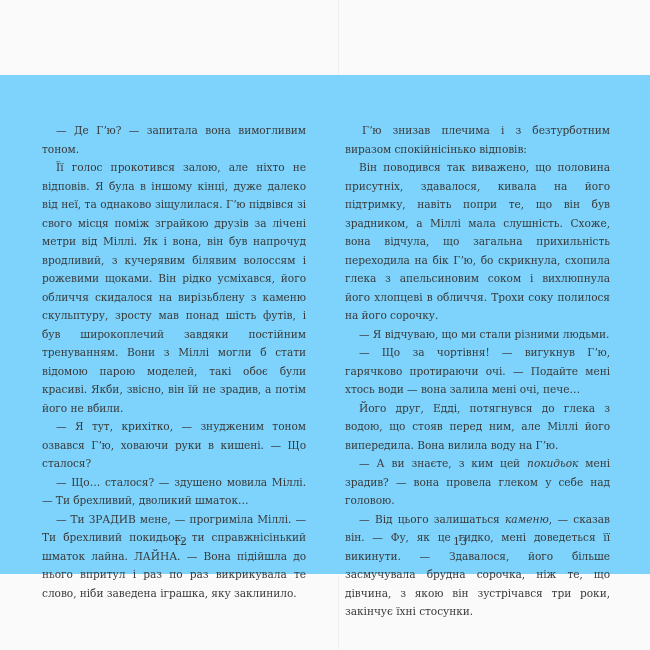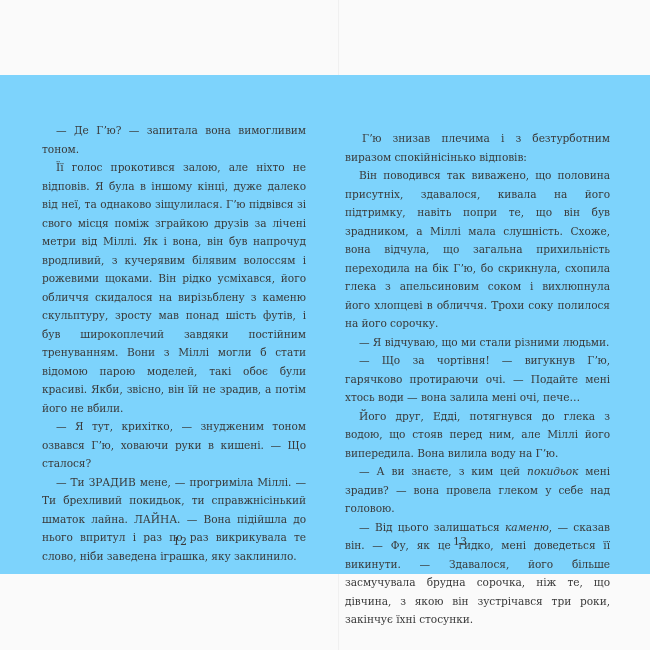--- a/index.html
+++ b/index.html
@@ -36,21 +36,21 @@
       text-align: justify;
       letter-spacing: -0.05px;
     }
     .page-left { left: 42px; width: 264px; }
     .page-right { left: 345px; width: 265px; }
     .page p {
       margin: 0;
       text-indent: 14px;
       hyphens: manual;
     }
-    .page p.first-right { text-indent: 17px; margin-top: 8px; }
+    .page p.first-right { text-indent: 17px; }
     .page em { }
     .folio {
       position: absolute;
       top: 460px;
       font-family: "DejaVu Serif", "Liberation Serif", serif;
       font-size: 11px;
       color: #3a3a3a;
       width: 40px;
       text-align: right;
     }
@@ -62,20 +62,21 @@
 
 <div class="gutter-top"></div>
 <div class="gutter-bottom"></div>
 
 <div class="spread">
 
   <div class="page page-left">
     <p>— Де Гʼю? — запитала вона вимогливим тоном.</p>
     <p>Її голос прокотився залою, але ніхто не відповів. Я була в іншому кінці, дуже далеко від неї, та однаково зіщулилася. Гʼю підвівся зі свого місця поміж зграйкою друзів за лічені метри від Міллі. Як і вона, він був напрочуд вродливий, з кучерявим білявим волоссям і рожевими щоками. Він рідко усміхався, його обличчя скидалося на вирізьблену з каменю скульптуру, зросту мав понад шість футів, і був широкоплечий завдяки постійним тренуванням. Вони з Міллі могли б стати відомою парою моделей, такі обоє були красиві. Якби, звісно, він їй не зрадив, а потім його не вбили.</p>
     <p>— Я тут, крихітко, — знудженим тоном озвався Гʼю, ховаючи руки в кишені. — Що сталося?</p>
+    <p>— Що… сталося? — здушено мовила Міллі. — Ти брехливий, дволикий шматок…</p>
     <p>— Ти ЗРАДИВ мене, — прогриміла Міллі. — Ти брехливий покидьок, ти справжнісінький шматок лайна. ЛАЙНА. — Вона підійшла до нього впритул і раз по раз викрикувала те слово, ніби заведена іграшка, яку заклинило.</p>
   </div>
   <div class="folio folio-left">12</div>
 
   <div class="page page-right">
     <p class="first-right">Гʼю знизав плечима і з безтурботним виразом спокійнісінько відповів:</p>
     <p>Він поводився так виважено, що половина присутніх, здавалося, кивала на його підтримку, навіть попри те, що він був зрадником, а Міллі мала слушність. Схоже, вона відчула, що загальна прихильність переходила на бік Гʼю, бо скрикнула, схопила глека з апельсиновим соком і вихлюпнула його хлопцеві в обличчя. Трохи соку полилося на його сорочку.</p>
     <p>— Я відчуваю, що ми стали різними людьми.</p>
     <p>— Що за чортівня! — вигукнув Гʼю, гарячково протираючи очі. — Подайте мені хтось води — вона залила мені очі, пече…</p>
     <p>Його друг, Едді, потягнувся до глека з водою, що стояв перед ним, але Міллі його випередила. Вона вилила воду на Гʼю.</p>

